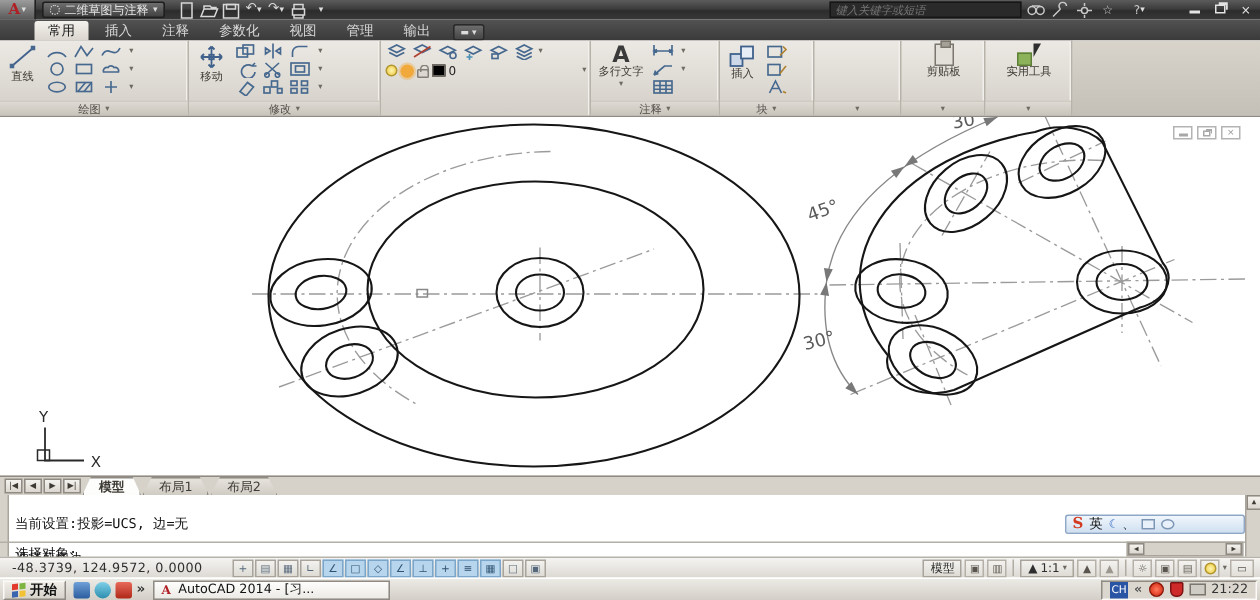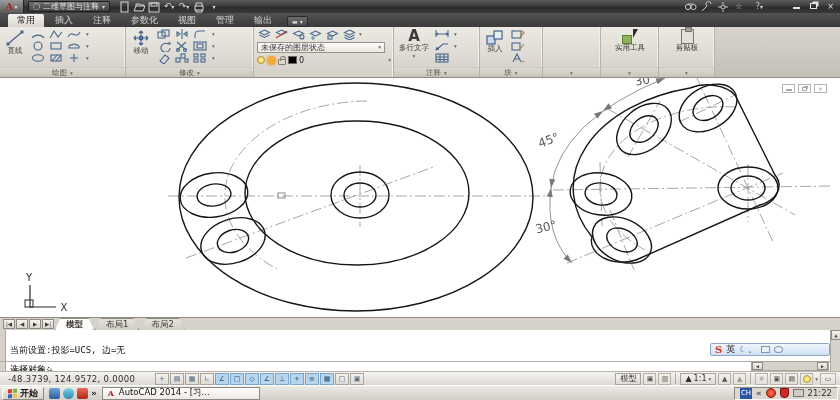--- a/index.html
+++ b/index.html
@@ -22,21 +22,21 @@
   .searchbox{position:absolute;left:553px;top:1px;width:128px;height:11px;background:#2a2a2a;border:1px solid #161616;display:flex;align-items:center}
   .searchbox input{width:100%;height:100%;background:transparent;border:none;outline:none;color:#9b9b9b;font-style:italic;font-size:7.5px;padding:0 3px;font-family:inherit}
   .tbico{position:absolute;top:1px;width:15px;height:11px;display:flex;align-items:center;justify-content:center;color:#c9c9c9;font-size:8px}
   .tbico svg{stroke:#c9c9c9;fill:none;stroke-width:1}
   .winbtns{position:absolute;right:3px;top:1px;display:flex;gap:4px}
   .wb{width:13px;height:10px;display:flex;align-items:center;justify-content:center;color:#e3e3e3;font-size:8px}
   .wb .minbar{width:7px;height:0;border-bottom:2px solid #e3e3e3;margin-top:4px}
   .wb .restbox{width:7px;height:6px;border:1px solid #e3e3e3;box-shadow:2px -2px 0 -0.5px #e3e3e3}
 
   
-  .tabsrow{left:0;top:13px;width:840px;height:14px;background:linear-gradient(#525252,#3a3a3a);display:flex;align-items:flex-end;padding-left:8px;gap:2px;color:#d8d8d8}
+  .tabsrow{left:0;top:13px;width:840px;height:14px;background:linear-gradient(#525252,#3a3a3a);display:flex;align-items:flex-end;padding-left:23px;gap:2px;color:#d8d8d8}
   .rtab{height:13px;padding:0 9px;display:flex;align-items:center;font-size:9px;border-radius:2px 2px 0 0}
   .rtab.active{background:linear-gradient(#f4f2ee,#dad6ce);color:#1d1d1d}
   .ribmin{height:11px;margin-left:4px;display:flex;align-items:center;gap:2px;padding:0 4px;border:1px solid #2a2a2a;border-radius:2px;background:linear-gradient(#6e6e6e,#454545);font-size:6px;color:#ddd}
 
   
   .ribbon{left:0;top:27px;width:840px;height:50px;background:linear-gradient(#ece9e4,#d3cfc7);display:flex}
   .panel{position:relative;height:50px;border-right:1px solid #b7b3aa;box-shadow:inset -1px 0 0 #f2f0ec;padding:1px 2px 11px 3px}
   .plabel{position:absolute;left:0;right:0;bottom:0;height:10px;background:linear-gradient(#dedad3,#c8c4bb);border-top:1px solid #cfcbc3;display:flex;align-items:center;justify-content:center;gap:3px;font-size:7.5px;color:#55514b}
   .pbody{display:flex;gap:2px;height:38px}
   .bigbtn{display:flex;flex-direction:column;align-items:center;justify-content:flex-start;font-size:7.5px;color:#3e3a34;padding:1px 2px;line-height:8px;text-align:center}
@@ -160,20 +160,23 @@
       <span class="qi">
           <svg width="14" height="12">
             <rect x="3" y="5" width="8" height="4"></rect>
             <path d="M4 5V2h6v3M4 9v2h6V9"></path>
           </svg>
         </span>
       <span class="qi">
           <span class="tinychv">▾</span>
         </span>
     </div>
+    <div class="searchbox">
+      <input readonly="" placeholder="键入关键字或短语" style="">
+    </div>
     <span class="tbico" style="left:683px">
         <svg width="15" height="11">
           <circle cx="5" cy="6" r="2.6"></circle>
           <circle cx="10.5" cy="6" r="2.6"></circle>
           <path d="M5 3h5.5"></path>
         </svg>
       </span>
     <span class="tbico" style="left:699px">
         <svg width="14" height="11">
           <path d="M2 10l5-5M7 5a2.5 2.5 0 1 1 4-2"></path>
@@ -404,26 +407,20 @@
           <span class="ti" style="width:15px">
               <svg width="15" height="11">
                 <path d="M7.5 1l5 2.5-5 2.5-5-2.5z"></path>
                 <path d="M2.5 6l5 2.5 5-2.5"></path>
                 <path d="M2.5 8.5l5 2.5 5-2.5"></path>
               </svg>
             </span>
           <span class="chv">▾</span>
         </div>
         <div class="lrow">
-          <div class="ldrop">
-            <span>未保存的图层状态</span>
-            <span class="chv">▾</span>
-          </div>
-        </div>
-        <div class="lrow">
           <span class="bulb"></span>
           <span class="sun"></span>
           <span class="lock"></span>
           <span class="swatch"></span>
           <span style="font-size:8px;color:#222;flex:1">0</span>
           <span class="chv">▾</span>
         </div>
       </div>
     </div>
 
@@ -498,40 +495,40 @@
           <span class="chv">▾</span>
         </div>
     </div>
 
     <div class="panel" style="width:58px">
       <div class="plabel">
           <span class="chv">▾</span>
         </div>
     </div>
 
+    <div class="panel" style="width:56px">
+      <div class="pbody" style="justify-content:center;width:100%">
+        <div class="bigbtn">
+          <span class="clipico"></span>
+          <span>剪贴板</span>
+        </div>
+      </div>
+      <div class="plabel">
+          <span class="chv">▾</span>
+        </div>
+    </div>
+
     <div class="panel" style="width:58px">
       <div class="pbody" style="justify-content:center;width:100%">
         <div class="bigbtn">
           <span class="utilico">
               <span class="sq"></span>
               <span class="cur"></span>
             </span>
           <span>实用工具</span>
-        </div>
-      </div>
-      <div class="plabel">
-          <span class="chv">▾</span>
-        </div>
-    </div>
-
-    <div class="panel" style="width:56px">
-      <div class="pbody" style="justify-content:center;width:100%">
-        <div class="bigbtn">
-          <span class="clipico"></span>
-          <span>剪贴板</span>
         </div>
       </div>
       <div class="plabel">
           <span class="chv">▾</span>
         </div>
     </div>
 
     <div style="flex:1;background:linear-gradient(#d8d4cc,#c4c0b8)"></div>
   </div>
 

